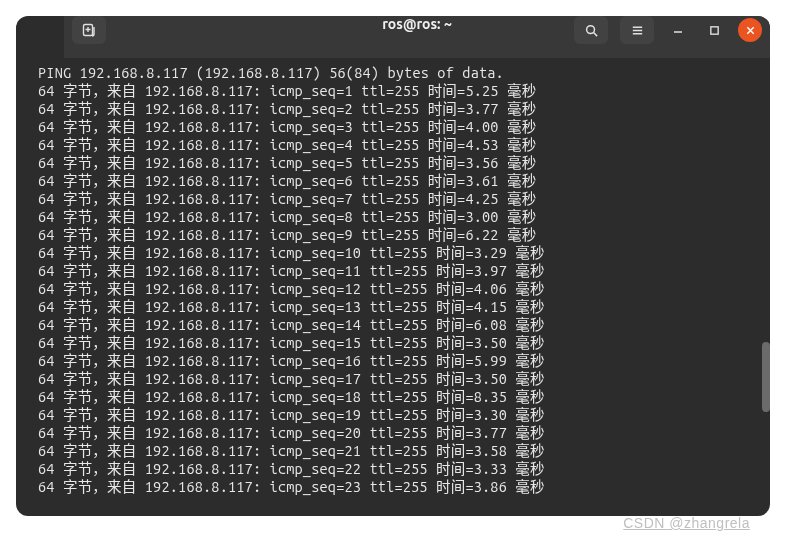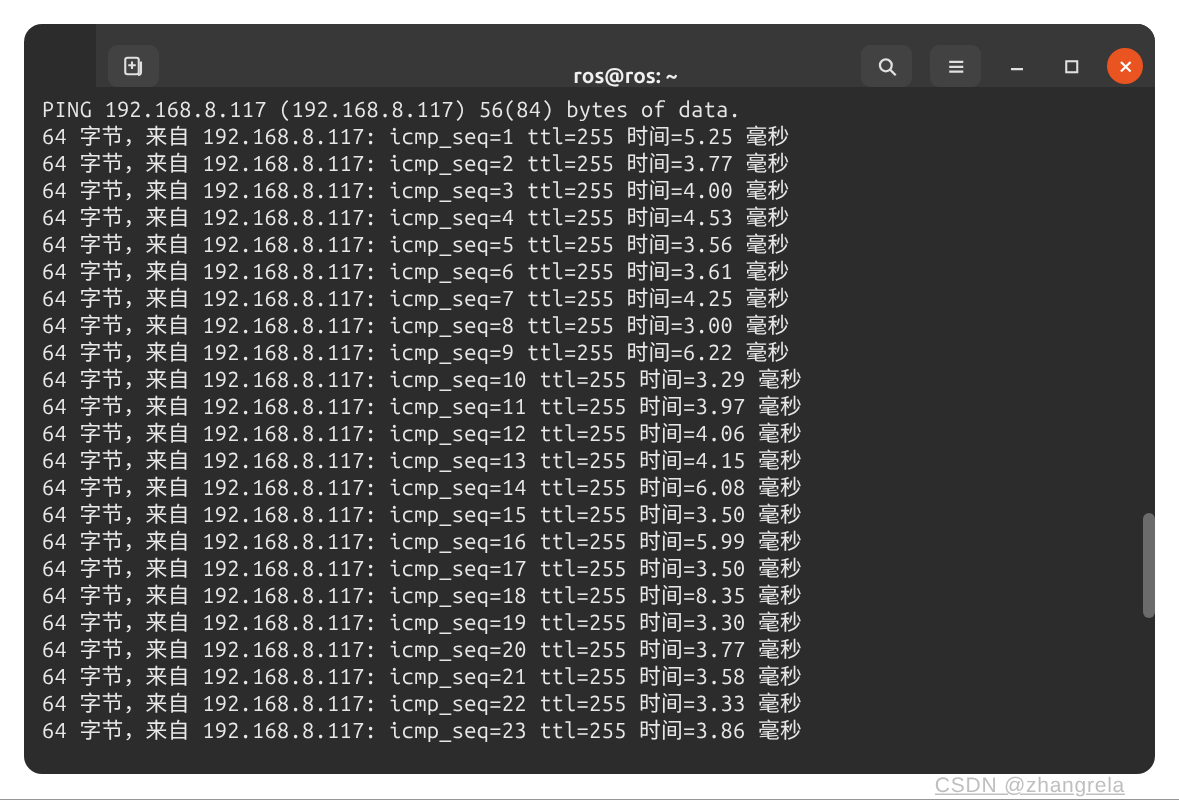--- a/index.html
+++ b/index.html
@@ -20,21 +20,21 @@
     background: #2c2c2c;
     border-radius: 12px;
     overflow: hidden;
     display: flex;
     flex-direction: column;
   }
   .titlebar {
     height: 42px;
     background: #383838;
     display: flex;
-    align-items: flex-end;
+    align-items: flex-start;
     padding: 0 8px;
     position: relative;
     flex: none;
     margin-left: 48px;
   }
   .tb-left { display: flex; align-items: center; gap: 6px; }
   .tb-btn {
     width: 34px;
     height: 28px;
     border-radius: 6px;
@@ -67,21 +67,21 @@
     align-items: center;
     justify-content: center;
     color: #e0e0e0;
   }
   .win-close {
     background: #e95420;
     color: #fff;
   }
   .terminal {
     flex: 1;
-    padding: 6px 12px;
+    padding: 6px 22px;
     font-size: 14.5px;
     line-height: 18px;
     color: #e8e8e8;
     white-space: pre;
     overflow: hidden;
     font-family: "Ubuntu Mono", "DejaVu Sans Mono", "Noto Sans CJK SC", monospace;
     letter-spacing: 0.2px;
   }
   .scrollbar {
     position: absolute;

